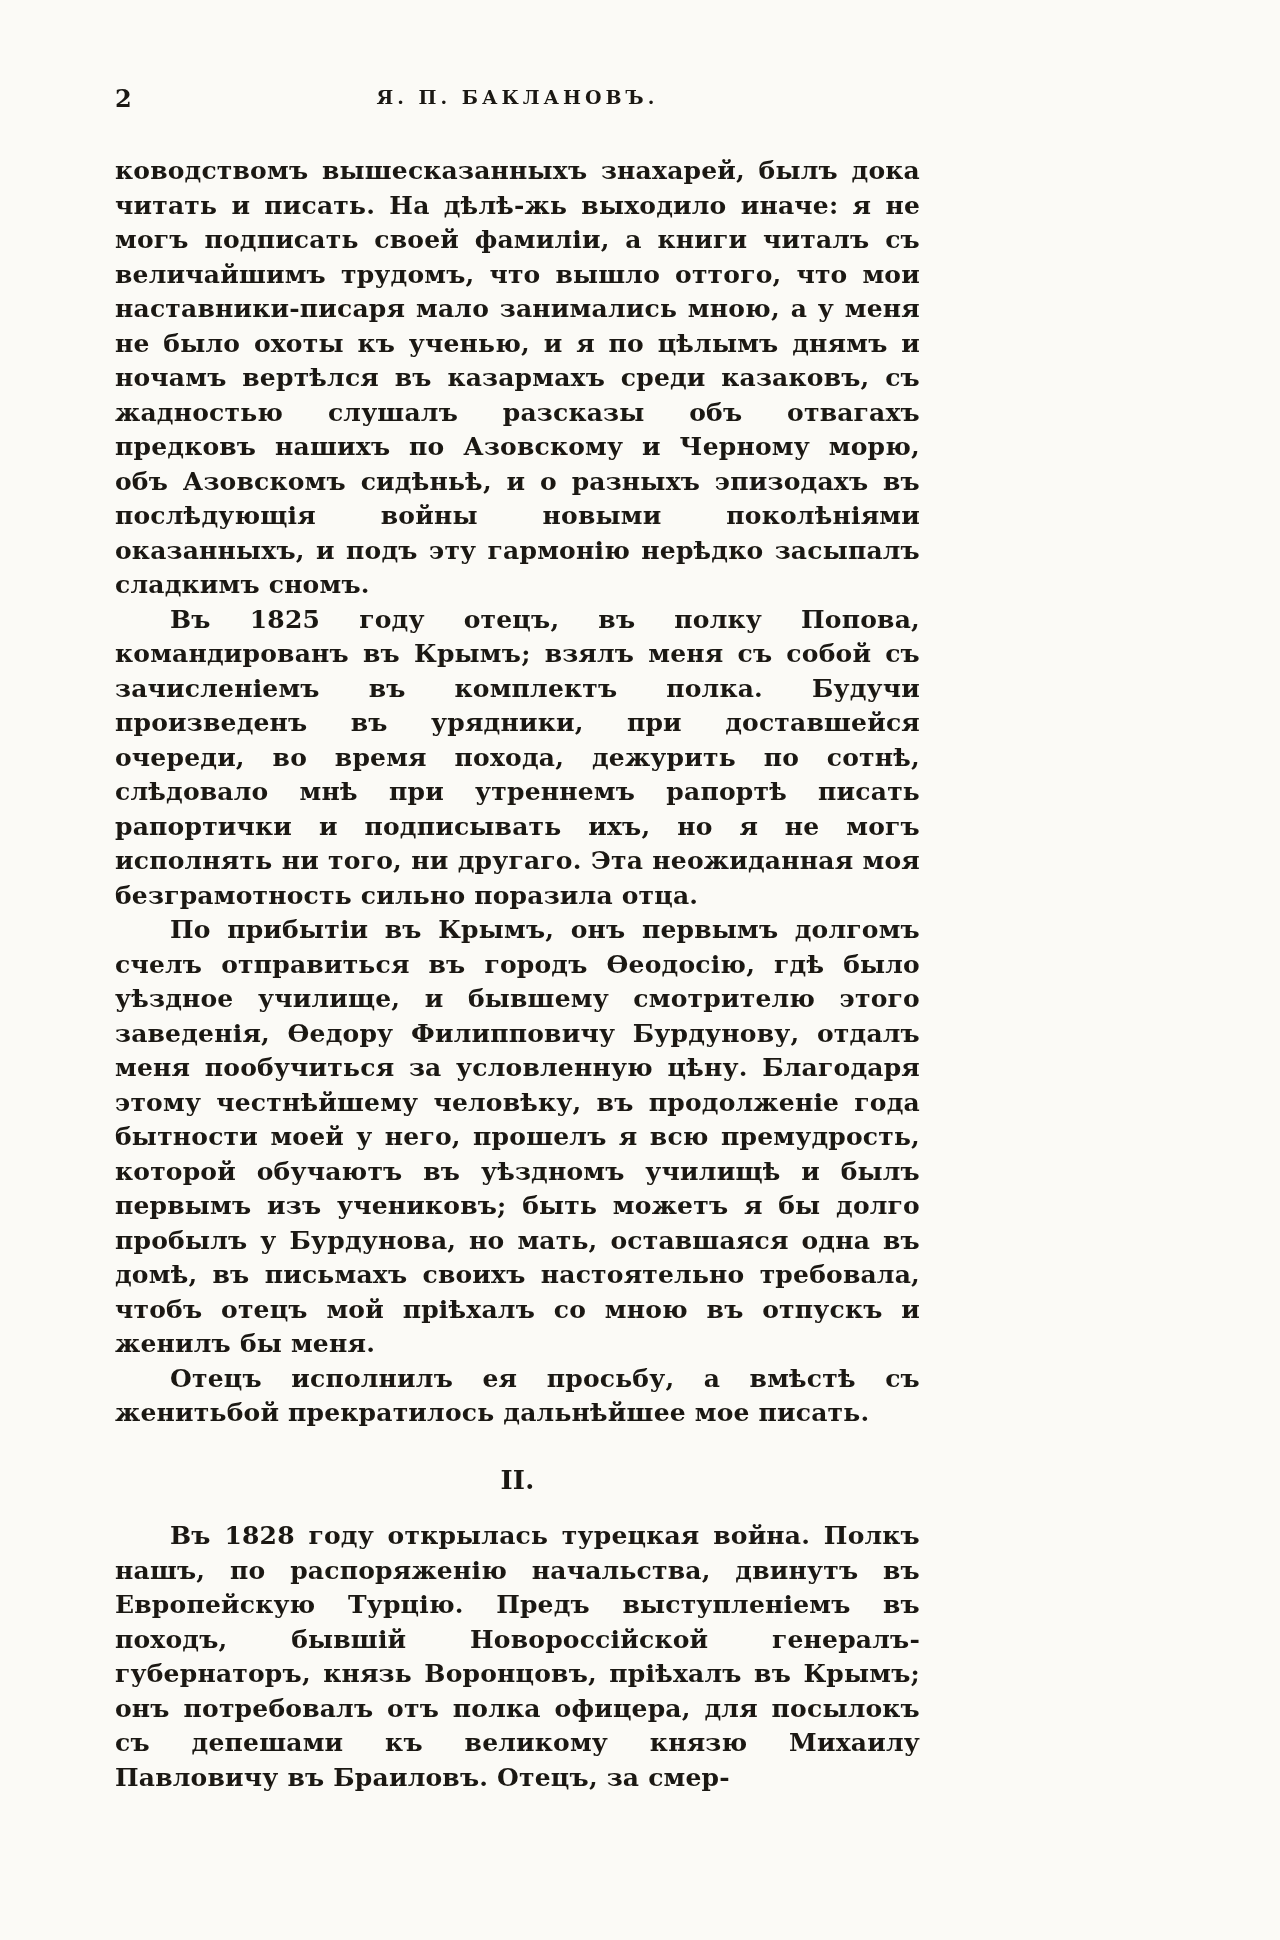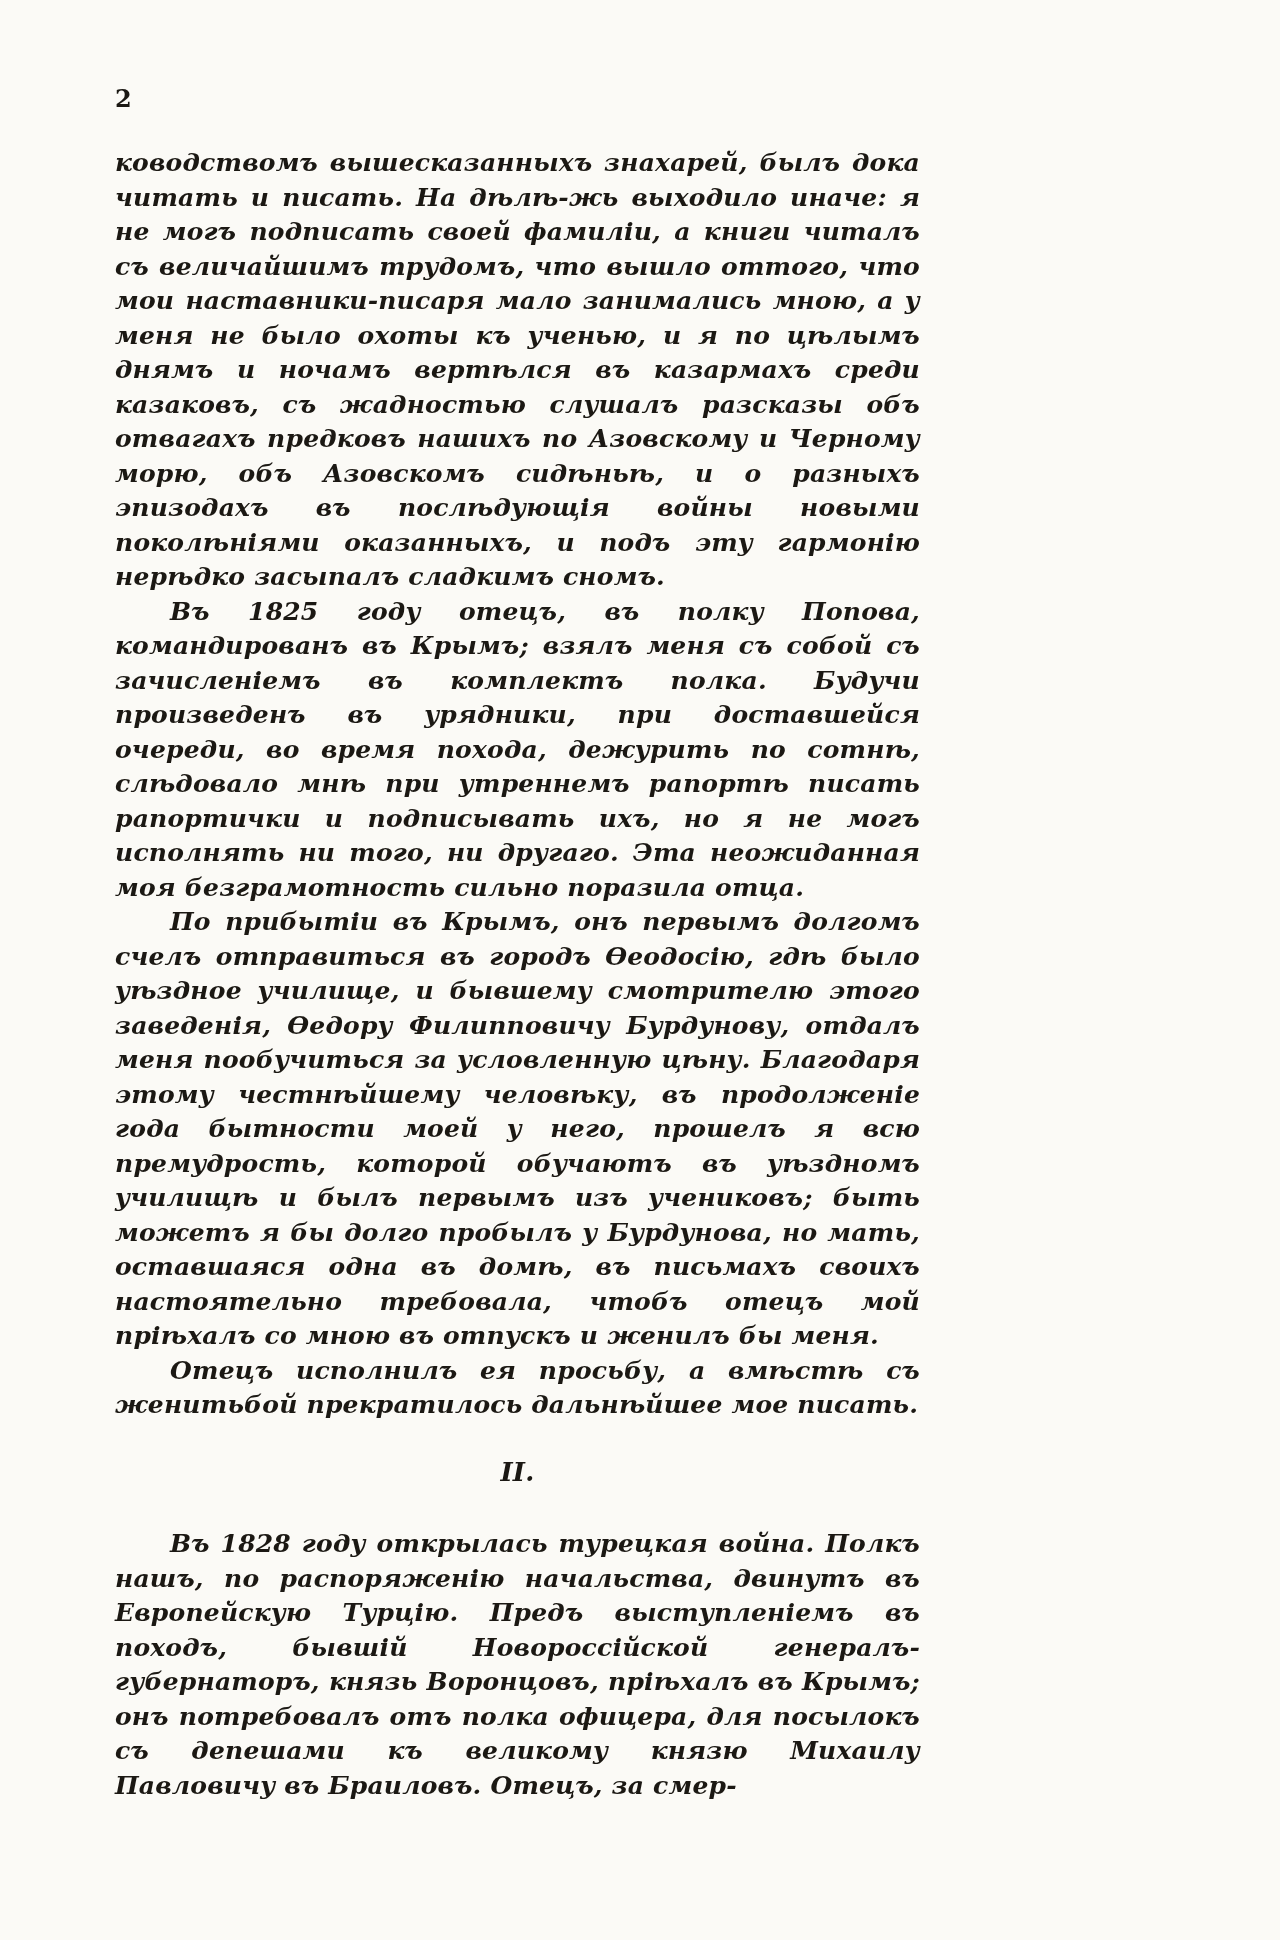--- a/index.html
+++ b/index.html
@@ -38,52 +38,52 @@
   }
   .running-header {
     text-align: center;
     font-size: 19px;
     font-weight: bold;
     letter-spacing: 4px;
     padding-top: 4px;
   }
   .text-block {
     position: absolute;
-    top: 146px;
+    top: 154px;
     left: 115px;
     width: 805px;
     font-size: 25px;
     font-weight: bold;
     line-height: 34.5px;
     text-align: justify;
     letter-spacing: 0.2px;
-    font-style: italic;
   }
   .text-block p {
     margin: 0;
     text-indent: 55px;
   }
   .text-block p.no-indent {
     text-indent: 0;
   }
   .section-heading {
     text-align: center;
     font-size: 26px;
     font-weight: bold;
-    margin: 32px 0 38px 0;
+    margin: 32px 0 22px 0;
     text-indent: 0;
   }
 </style>
 </head>
 <body>
 
 <div class="page">
 
   <div class="header-row">
     <span class="page-number">2</span>
+    <div class="running-header">Я. П. БАКЛАНОВЪ.</div>
   </div>
 
   <div class="text-block">
     <p class="no-indent">ководствомъ вышесказанныхъ знахарей, былъ дока читать и писать. На дѣлѣ-жь выходило иначе: я не могъ подписать своей фамиліи, а книги читалъ съ величайшимъ трудомъ, что вышло оттого, что мои наставники-писаря мало занимались мною, а у меня не было охоты къ ученью, и я по цѣлымъ днямъ и ночамъ вертѣлся въ казармахъ среди казаковъ, съ жадностью слушалъ разсказы объ отвагахъ предковъ нашихъ по Азовскому и Черному морю, объ Азовскомъ сидѣньѣ, и о разныхъ эпизодахъ въ послѣдующія войны новыми поколѣніями оказанныхъ, и подъ эту гармонію нерѣдко засыпалъ сладкимъ сномъ.</p>
     <p>Въ 1825 году отецъ, въ полку Попова, командированъ въ Крымъ; взялъ меня съ собой съ зачисленіемъ въ комплектъ полка. Будучи произведенъ въ урядники, при доставшейся очереди, во время похода, дежурить по сотнѣ, слѣдовало мнѣ при утреннемъ рапортѣ писать рапортички и подписывать ихъ, но я не могъ исполнять ни того, ни другаго. Эта неожиданная моя безграмотность сильно поразила отца.</p>
     <p>По прибытіи въ Крымъ, онъ первымъ долгомъ счелъ отправиться въ городъ Ѳеодосію, гдѣ было уѣздное училище, и бывшему смотрителю этого заведенія, Ѳедору Филипповичу Бурдунову, отдалъ меня пообучиться за условленную цѣну. Благодаря этому честнѣйшему человѣку, въ продолженіе года бытности моей у него, прошелъ я всю премудрость, которой обучаютъ въ уѣздномъ училищѣ и былъ первымъ изъ учениковъ; быть можетъ я бы долго пробылъ у Бурдунова, но мать, оставшаяся одна въ домѣ, въ письмахъ своихъ настоятельно требовала, чтобъ отецъ мой пріѣхалъ со мною въ отпускъ и женилъ бы меня.</p>
     <p>Отецъ исполнилъ ея просьбу, а вмѣстѣ съ женитьбой прекратилось дальнѣйшее мое писать.</p>
 
     <div class="section-heading">II.</div>
 

